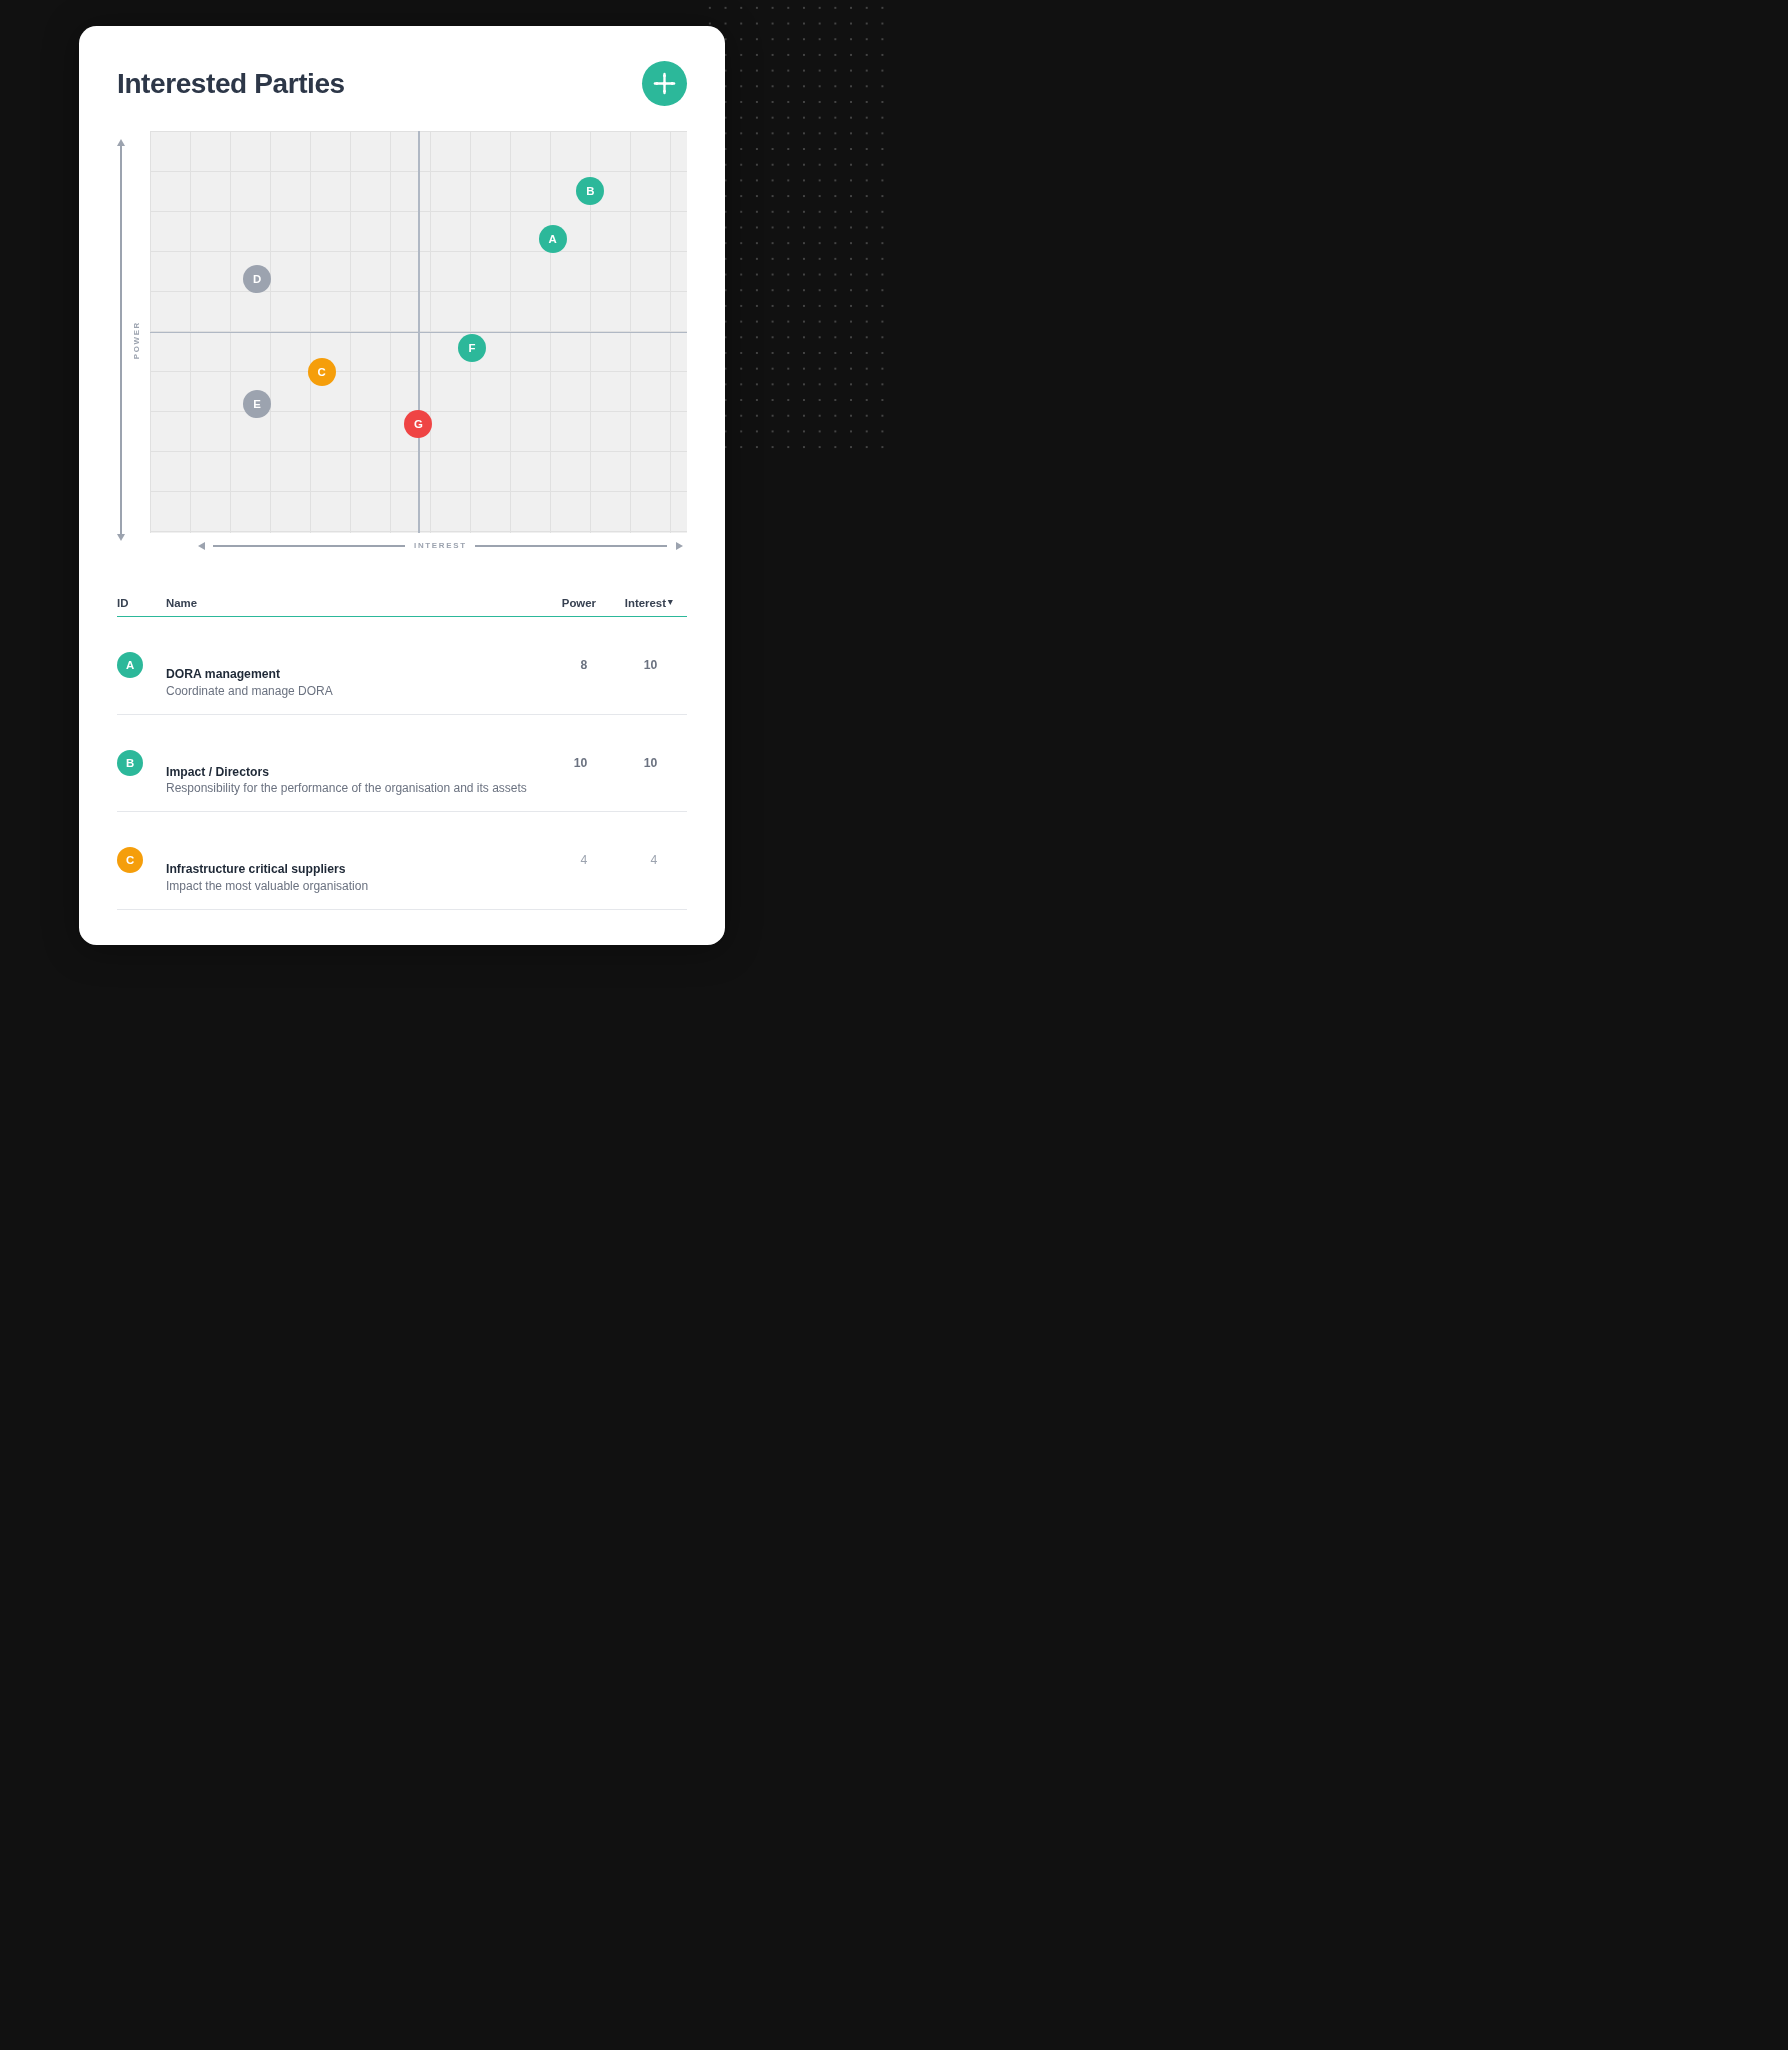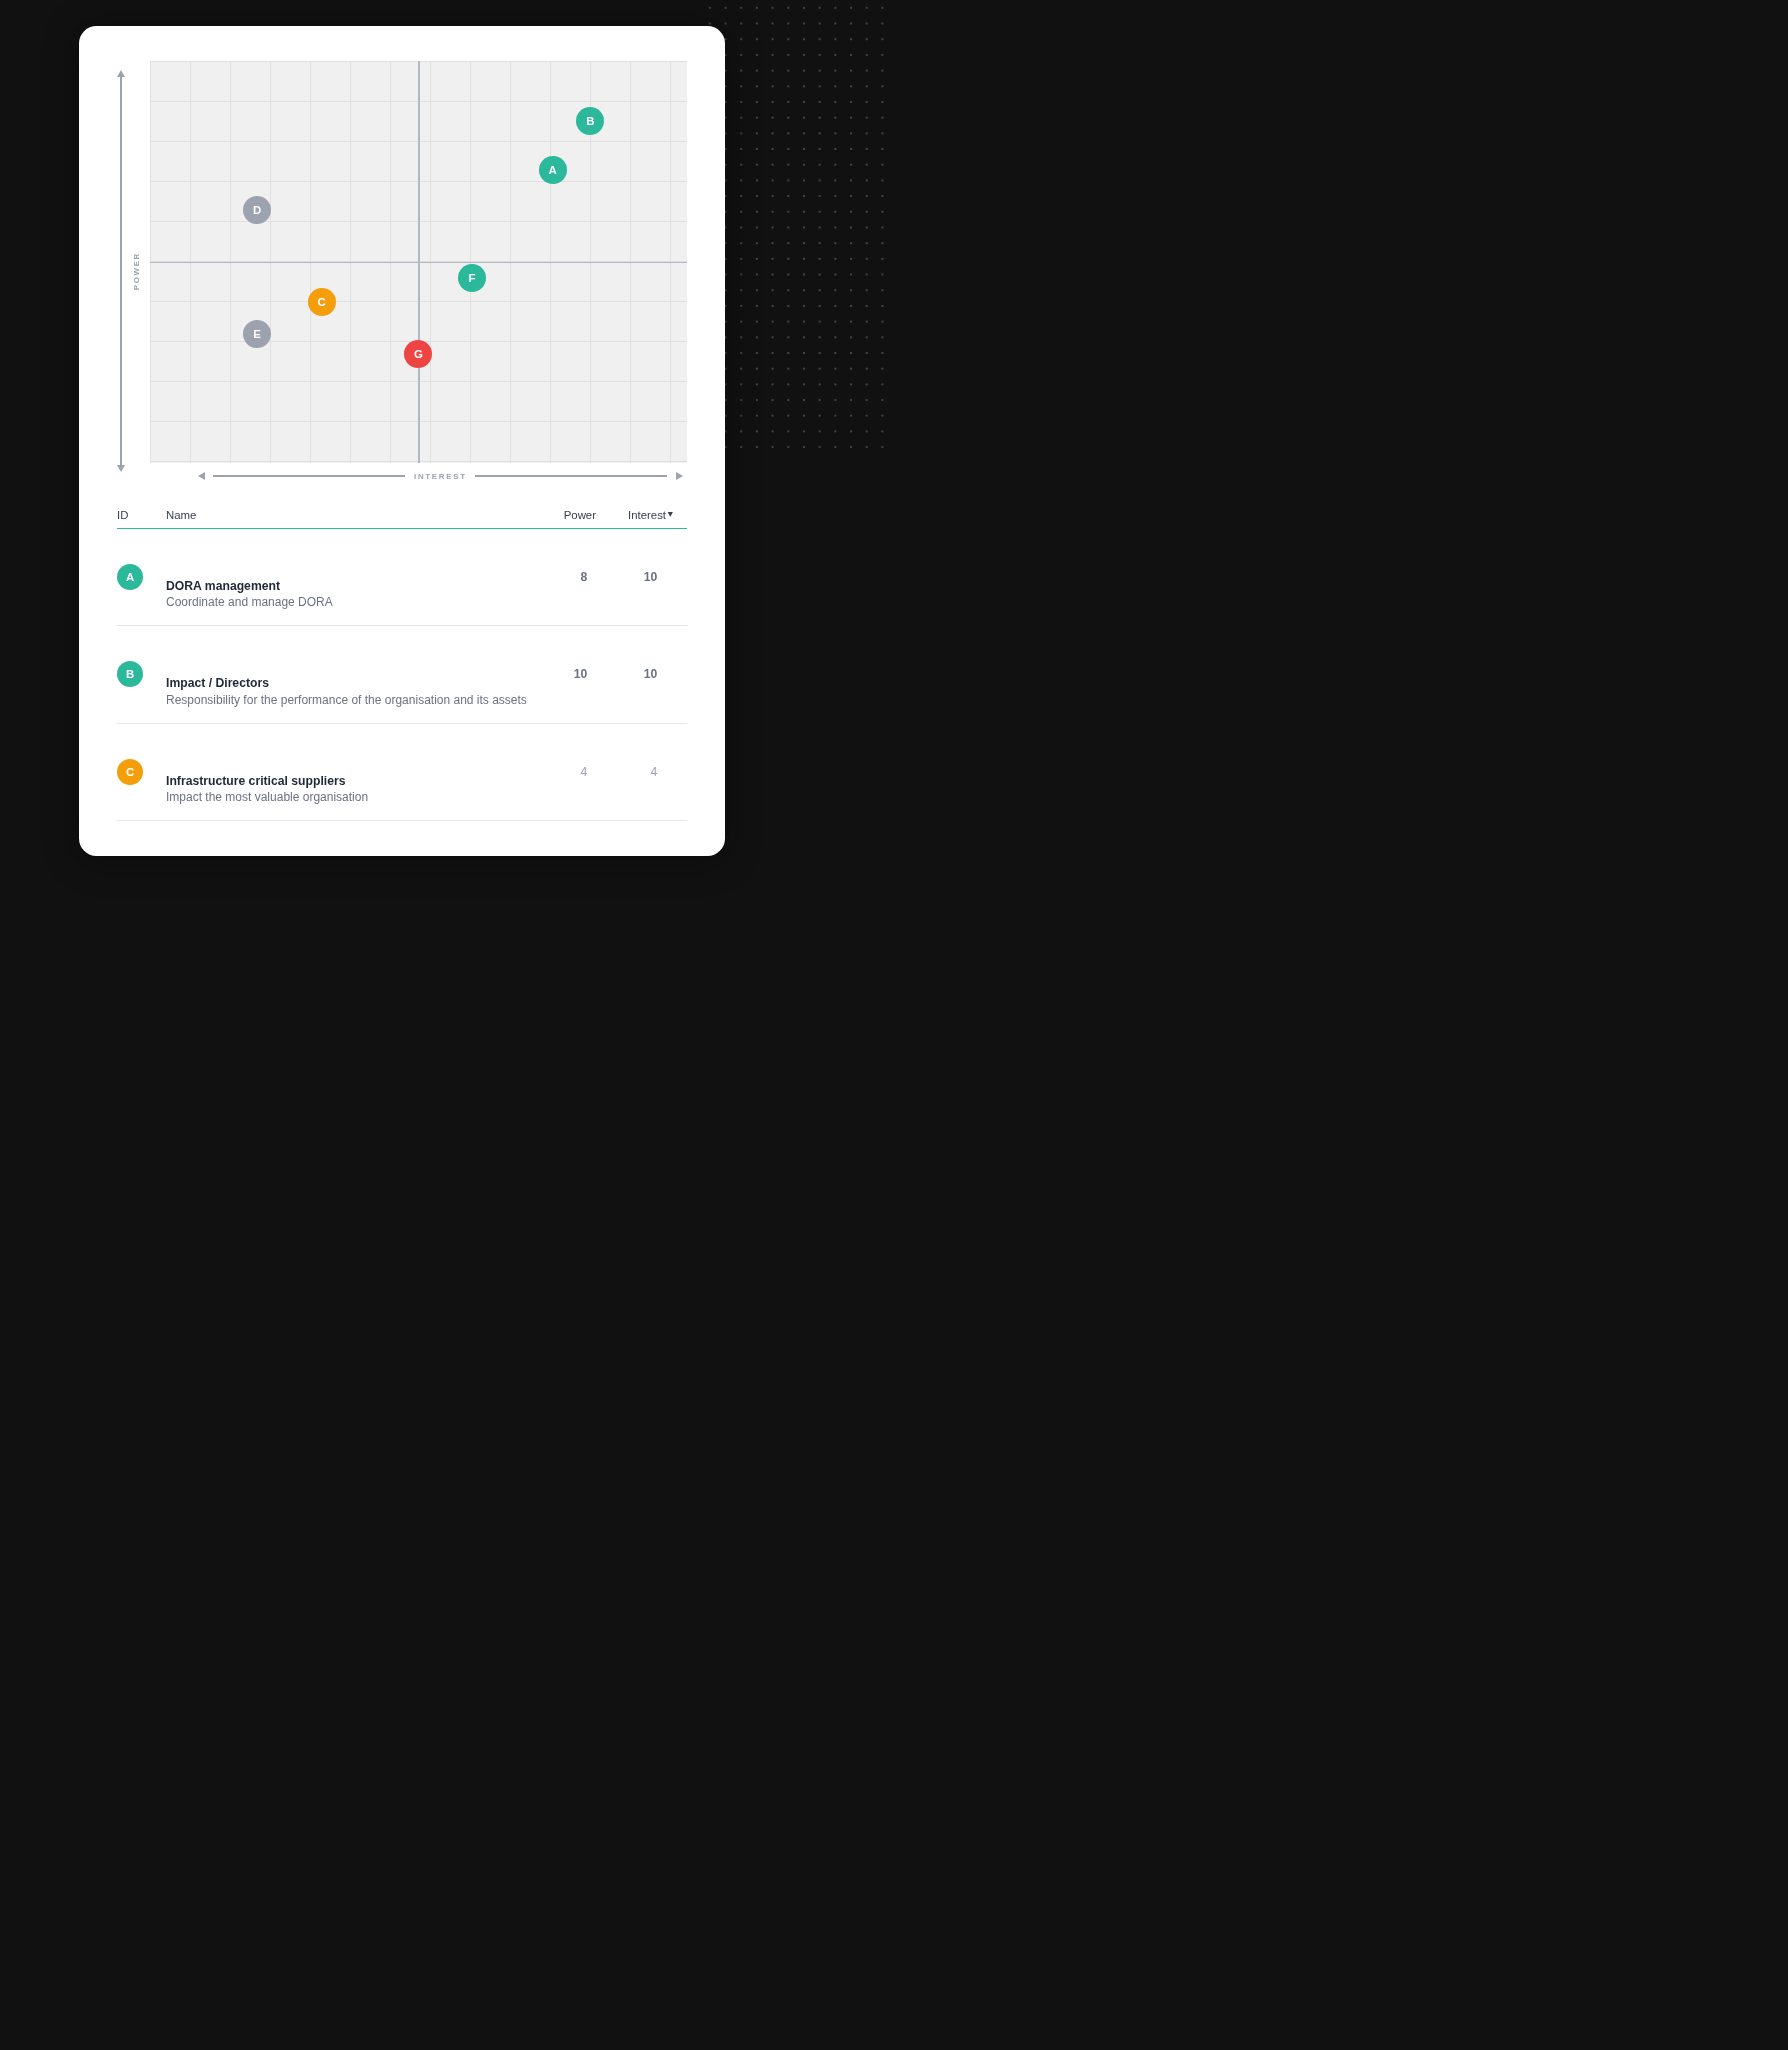--- a/index.html
+++ b/index.html
@@ -217,22 +217,23 @@
 
     .table-header {
       display: grid;
       grid-template-columns: 49px 1fr 61px 70px 21px;
       padding: 7px 0;
       border-bottom: 1.7px solid #2cb89a;
     }
 
     .table-header-cell {
       font-size: 11.4px;
-      font-weight: 400;
+      font-weight: 700;
       color: #374151;
+      margin-top: 19px;
     }
 
     .table-header-cell.right {
       text-align: right;
     }
 
     .table-row {
       display: grid;
       grid-template-columns: 49px 1fr 61px 70px 21px;
       padding: 14px 0;
@@ -297,20 +298,34 @@
       align-items: center;
     }
   </style>
 </head>
 <body>
 
 <div class="dot-pattern"></div>
 
 <div class="card">
 
+  <div class="card-header">
+    <h1 class="card-title">Interested Parties</h1>
+    <div class="header-icon">
+      <svg viewBox="0 0 24 24" fill="none" stroke="white" stroke-width="2.5" stroke-linecap="round">
+        <line x1="12" y1="2" x2="12" y2="22"></line>
+        <line x1="2" y1="12" x2="22" y2="12"></line>
+        <circle cx="12" cy="12" r="2" fill="white" stroke="none"></circle>
+        <circle cx="12" cy="4" r="1.5" fill="white" stroke="none"></circle>
+        <circle cx="12" cy="20" r="1.5" fill="white" stroke="none"></circle>
+        <circle cx="4" cy="12" r="1.5" fill="white" stroke="none"></circle>
+        <circle cx="20" cy="12" r="1.5" fill="white" stroke="none"></circle>
+      </svg>
+    </div>
+  </div>
 
   <div class="chart-container">
 
     <div class="power-label-wrapper">
       <div class="axis-v-wrapper">
         <div class="arrow-up"></div>
         <div class="axis-line-v"></div>
         <div class="arrow-down"></div>
       </div>
       <div class="y-axis-label">POWER</div>

